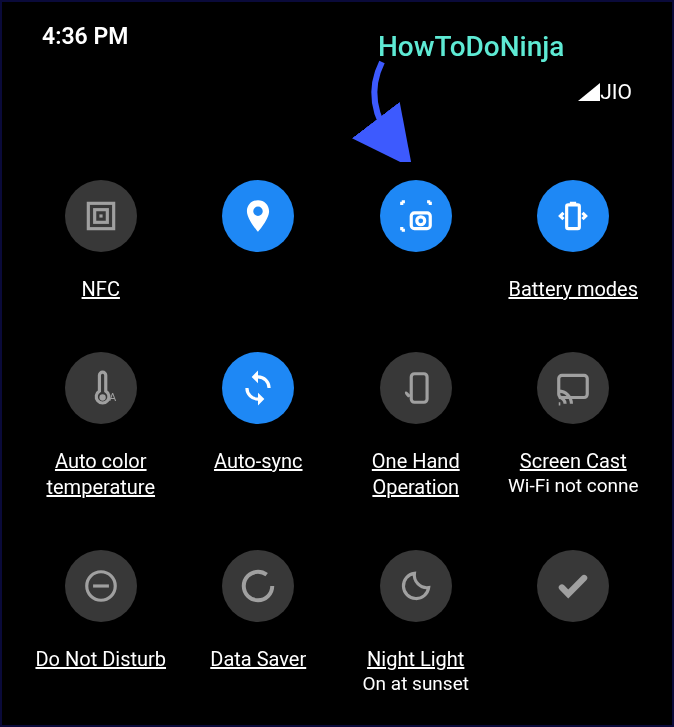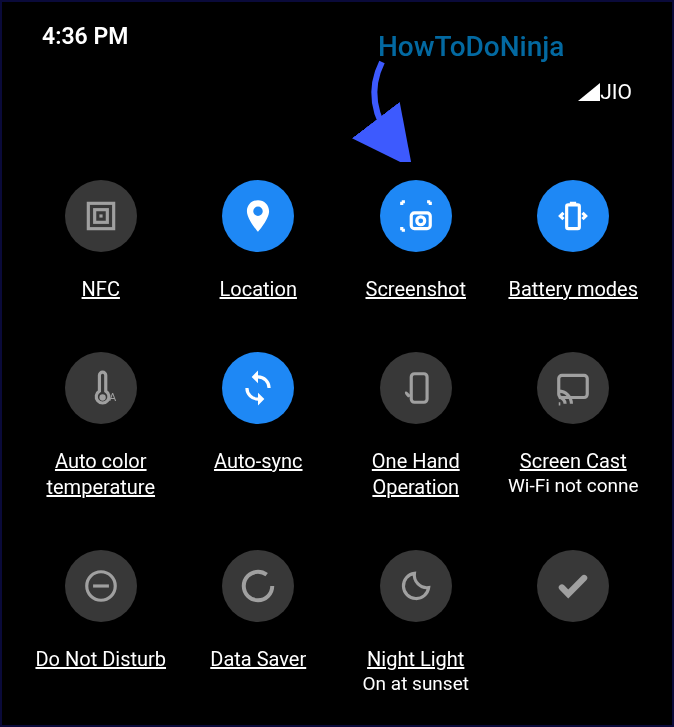--- a/index.html
+++ b/index.html
@@ -41,21 +41,21 @@
     .carrier {
       font-size: 21px;
       color: #fff;
       font-weight: 400;
     }
     .annotation {
       position: absolute;
       top: 28px;
       left: 376px;
       font-size: 28px;
-      color: #0369a1;
+      color: #5eead4;
       font-weight: 500;
     }
     .arrow-svg {
       position: absolute;
       top: 50px;
       left: 330px;
       width: 110px;
       height: 110px;
       pointer-events: none;
     }
@@ -144,33 +144,31 @@
     </div>
     <span class="tile-label">NFC</span>
   </div>
 
   <div class="tile">
     <div class="tile-circle on">
       <svg class="icon-svg" viewBox="0 0 24 24">
           <path d="M12 2C8 2 5 5 5 9c0 5 7 13 7 13s7-8 7-13c0-4-3-7-7-7zm0 10a3 3 0 110-6 3 3 0 010 6z" fill="#fff"></path>
         </svg>
     </div>
-    <span class="tile-label">Location</span>
   </div>
 
   <div class="tile">
     <div class="tile-circle on">
       <svg class="icon-svg" viewBox="0 0 24 24">
         <path d="M3 3h4M3 3v4M21 3h-4M21 3v4" stroke="#fff" stroke-width="2" stroke-dasharray="2 2" fill="none"></path>
         <path d="M3 21h4M3 21v-4" stroke="#fff" stroke-width="2" stroke-dasharray="2 2" fill="none"></path>
         <rect x="9" y="10" width="12" height="10" rx="2" fill="none" stroke="#fff" stroke-width="2"></rect>
         <circle cx="15" cy="15" r="2.5" fill="none" stroke="#fff" stroke-width="2"></circle>
       </svg>
     </div>
-    <span class="tile-label">Screenshot</span>
   </div>
 
   <div class="tile">
     <div class="tile-circle on">
       <svg class="icon-svg" viewBox="0 0 24 24">
         <rect x="8" y="5" width="8" height="15" rx="1" fill="none" stroke="#fff" stroke-width="2"></rect>
         <rect x="10" y="3" width="4" height="2" fill="#fff"></rect>
         <path d="M6 10l-2 2 2 2M18 10l2 2-2 2" stroke="#fff" stroke-width="2" fill="none"></path>
       </svg>
     </div>

